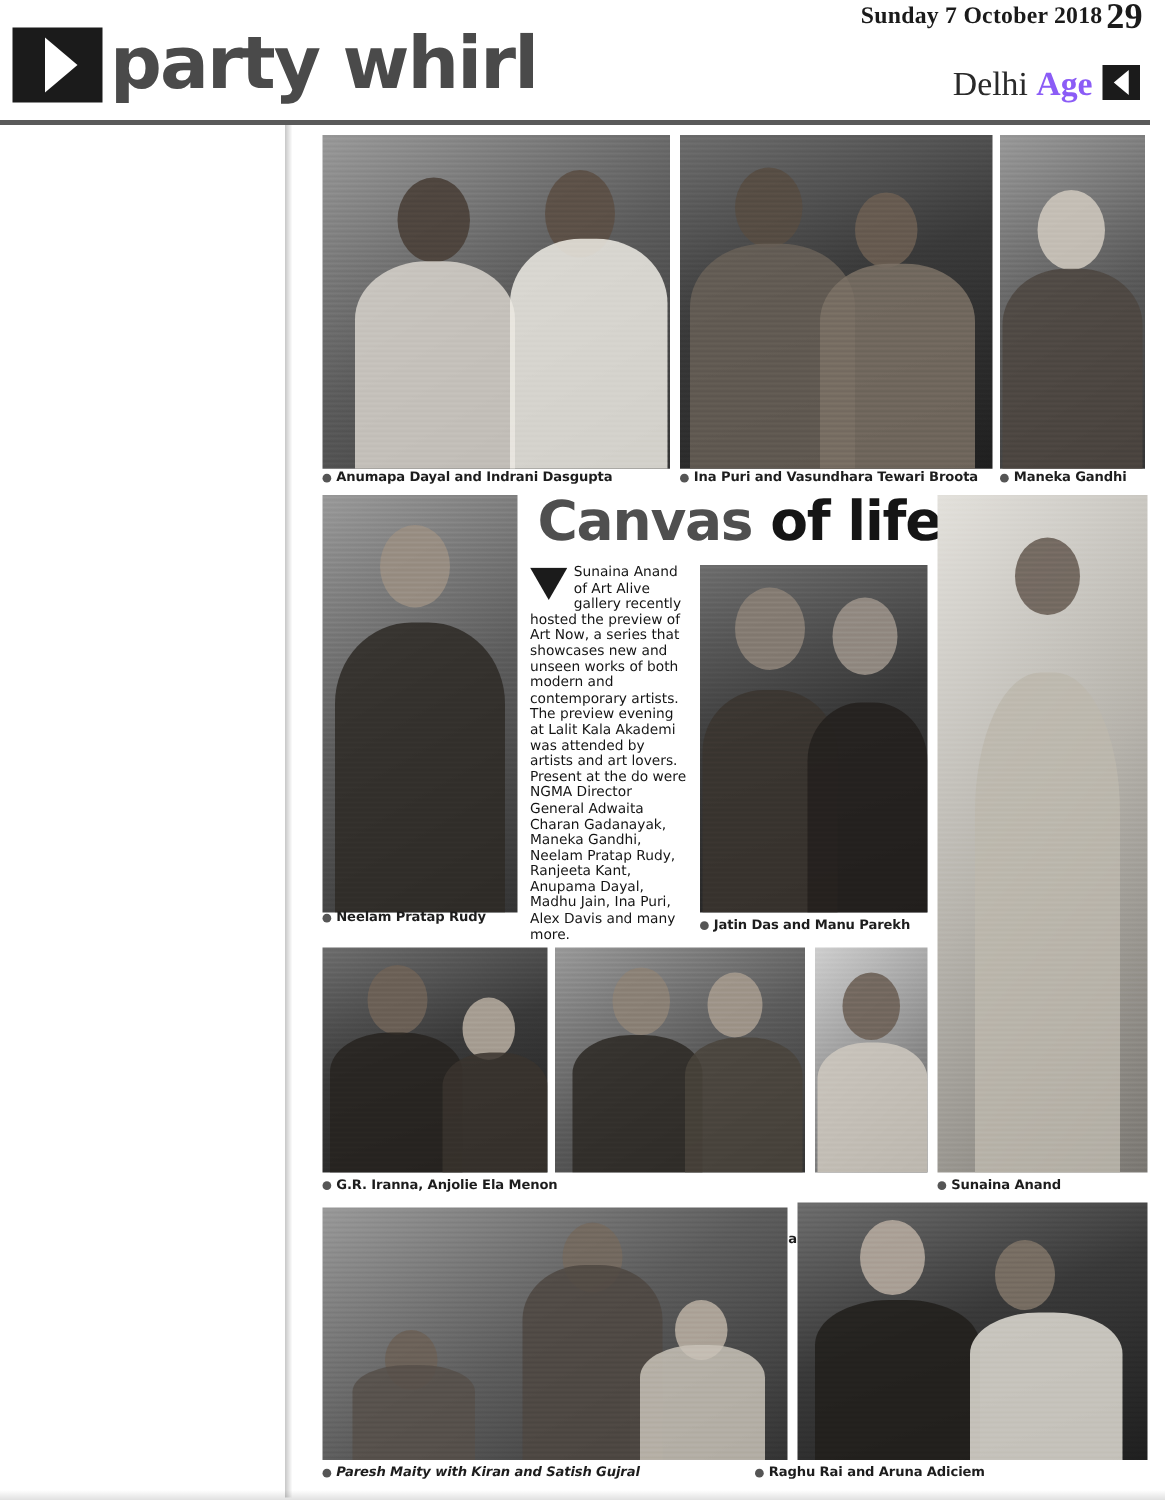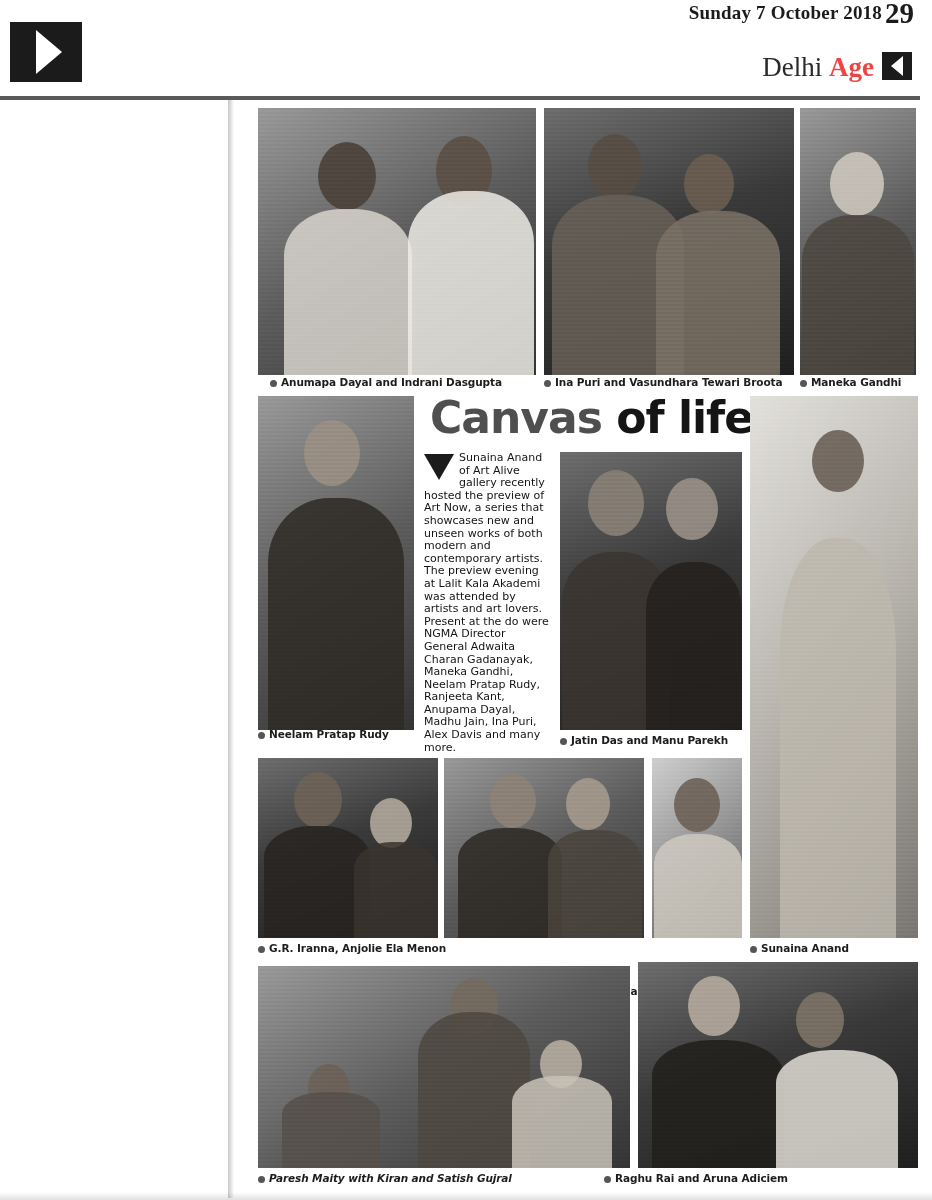--- a/index.html
+++ b/index.html
@@ -79,21 +79,21 @@
     letter-spacing: -1.5px;
   }
   .brand {
     position: absolute;
     right: 46px;
     top: 52px;
     font-family: "Liberation Serif", serif;
     font-size: 27px;
     color: #2a2a2a;
   }
-  .brand b { color: #ef4444; text-align: right; }
+  .brand b { color: #8b5cf6; text-align: right; }
   .brand-mark {
     position: absolute;
     right: 8px;
     top: 52px;
     width: 30px;
     height: 28px;
     background: #1b1b1b;
     display: flex;
     align-items: center;
     justify-content: center;
@@ -221,20 +221,21 @@
 <div class="page">
 
   <div class="masthead">
     <div class="date-line">Sunday 7 October 2018</div>
     <div class="page-no">29</div>
 
     <div class="arrow-block">
       <span class="chev"></span>
     </div>
 
+    <div class="ph-title">party whirl</div>
 
     <div class="brand">
       <span>Delhi </span><b>Age</b>
     </div>
     <div class="brand-mark">
       <span class="chev"></span>
     </div>
 
     <div class="rule"></div>
   </div>
@@ -254,21 +255,21 @@
     <div class="fig" style="left:112px; width:124px; height:164px; background:#7d7266;"></div>
     <div class="grain"></div>
   </div>
 
   <div class="photo ph-mid" style="left:800px; top:108px; width:116px; height:267px;">
     <div class="head" style="left:30px; top:44px; width:54px; height:64px; background:#cdc7bd;"></div>
     <div class="fig" style="left:2px; width:112px; height:160px; background:#4d4741;"></div>
     <div class="grain"></div>
   </div>
 
-  <div class="caption" style="left:270px; top:376px;">
+  <div class="caption" style="left:258px; top:376px;">
     <span class="bullet"></span><span>Anumapa Dayal and Indrani Dasgupta</span>
   </div>
   <div class="caption" style="left:544px; top:376px;">
     <span class="bullet"></span><span>Ina Puri and Vasundhara Tewari Broota</span>
   </div>
   <div class="caption" style="left:800px; top:376px;">
     <span class="bullet"></span><span>Maneka Gandhi</span>
   </div>
 
   <div class="headline">

